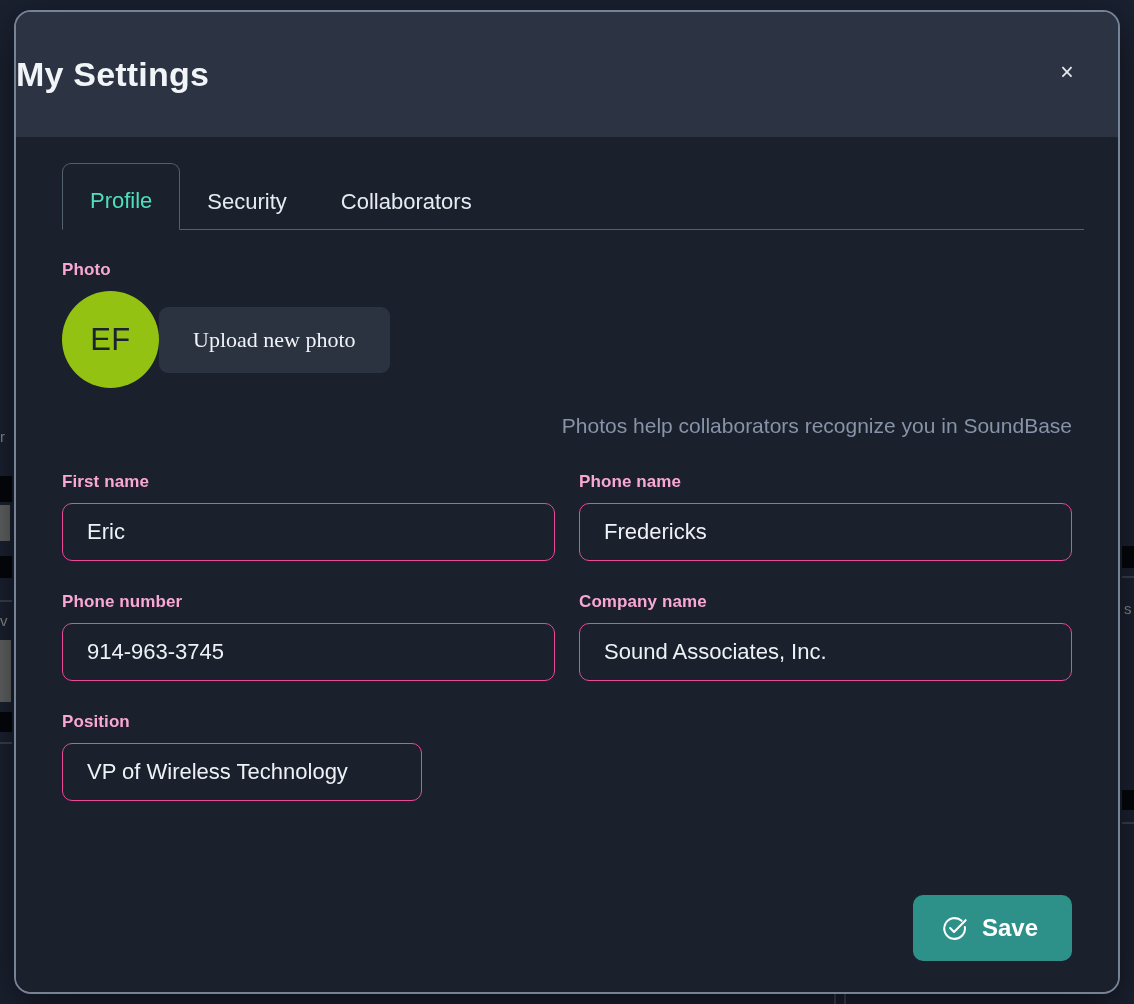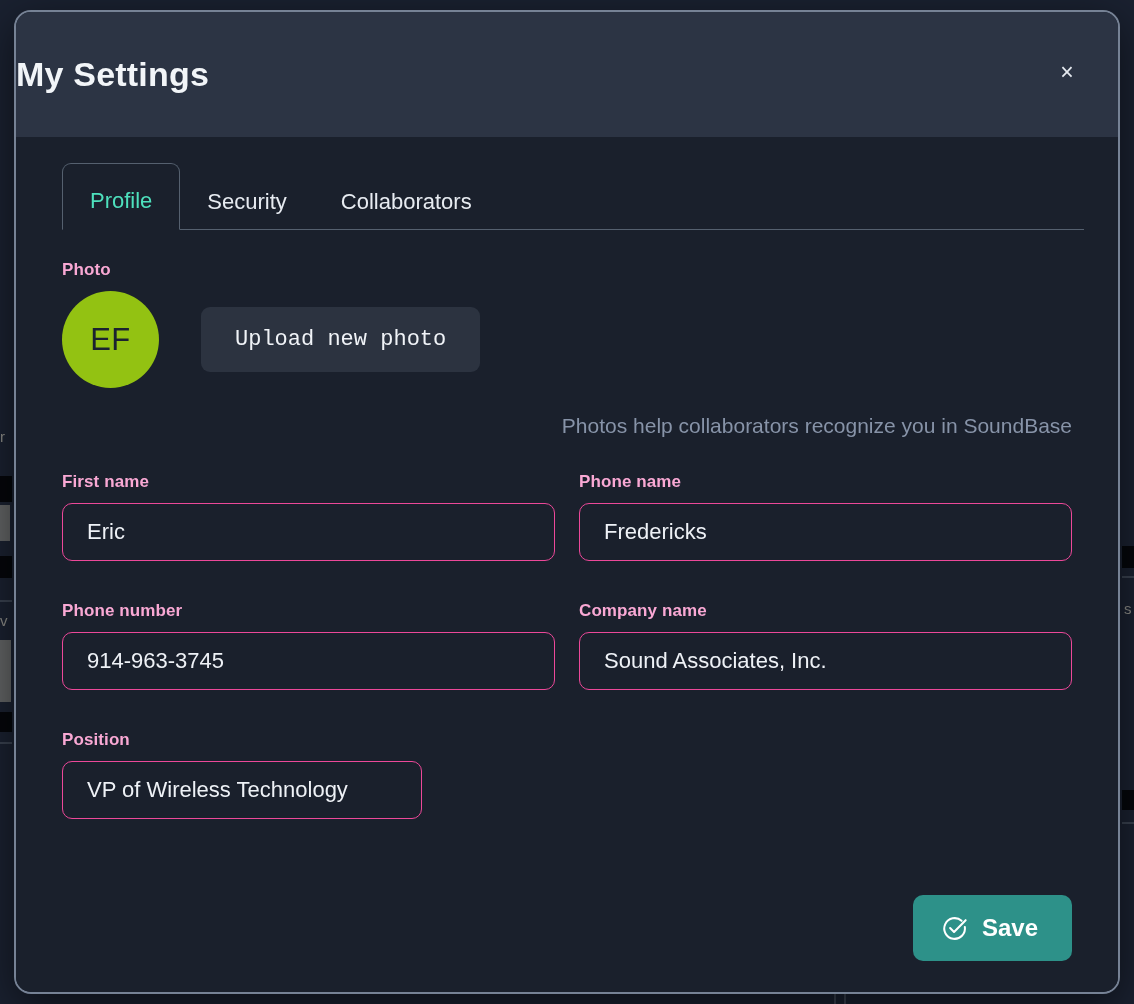--- a/index.html
+++ b/index.html
@@ -129,21 +129,20 @@
     color:#f9a8d4;
     margin-bottom:11px;
     letter-spacing:.1px;
   }
 
   
   #photo-section { margin-top:30px; }
   #photo-row {
     display:flex;
     align-items:center;
-    gap:42px;
     margin-top:4px;
   }
   #avatar {
     width:97px; height:97px;
     border-radius:50%;
     background:#93c212;
     display:flex;
     align-items:center;
     justify-content:center;
     color:#1b2230;
@@ -153,38 +152,38 @@
     flex:none;
   }
   #upload-button {
     background:#2c3340;
     color:#f0f3f7;
     border:none;
     border-radius:9px;
     padding:20px 34px;
     font-size:22px;
     cursor:pointer;
-    font-family:Liberation Mono, monospace;
+    font-family:Liberation Serif, serif;
     white-space:nowrap;
   }
   #photo-hint {
     margin-top:26px;
     font-size:21px;
     color:#8793a8;
     text-align:right;
   }
 
   
   #form {
     margin-top:34px;
   }
   .form-row {
     display:flex;
     gap:24px;
-    margin-bottom:40px;
+    margin-bottom:31px;
   }
   .form-col { width:495px; }
   .form-col.narrow { width:360px; }
 
   .text-input {
     width:100%;
     height:58px;
     background:transparent;
     border:1px solid #ec4899;
     border-radius:10px;

